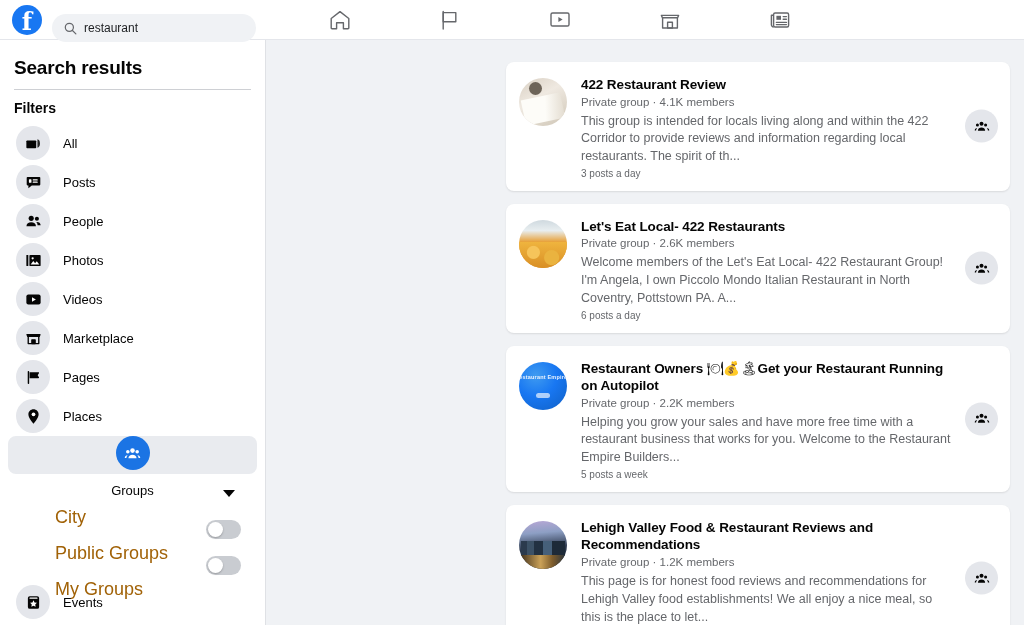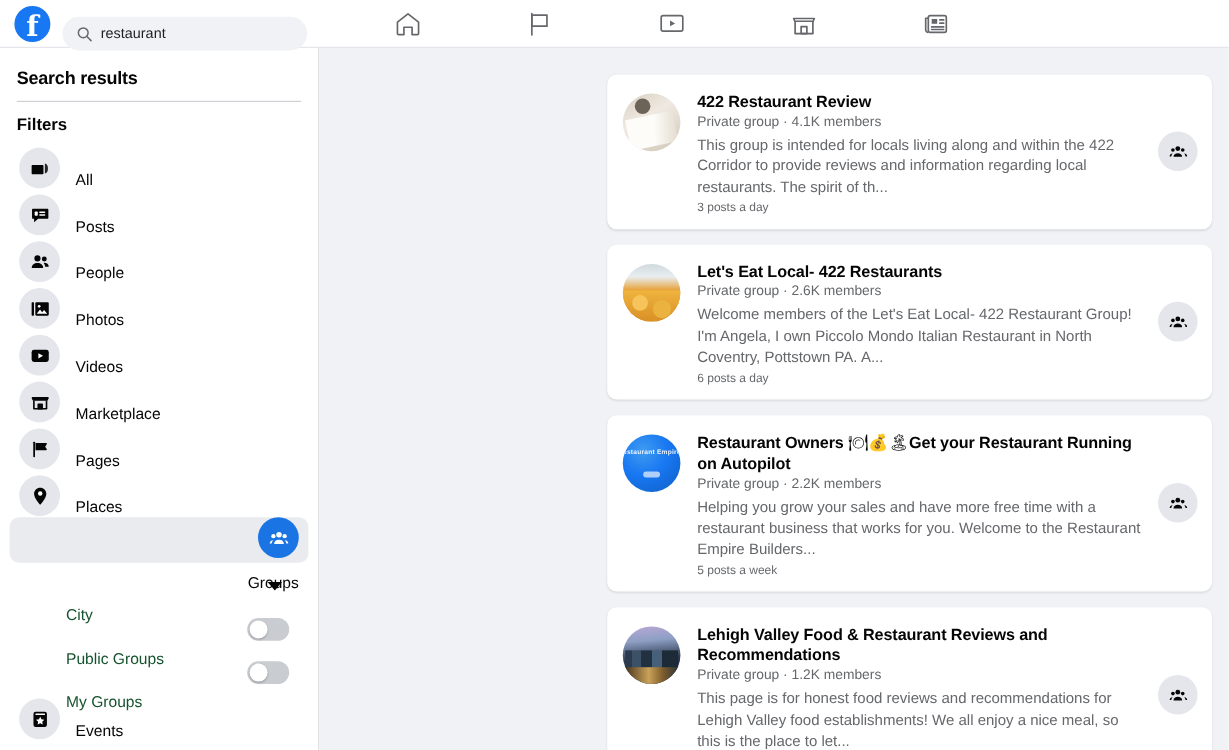--- a/index.html
+++ b/index.html
@@ -42,47 +42,47 @@
   }
   .nav-btn svg { display: block; }
 
   
   .sidebar {
     position: absolute; top: 40px; left: 0; width: 266px; height: 585px;
     background: #ffffff; border-right: 1px solid #dfe1e5;
     padding: 12px 8px 0 8px; overflow: hidden;
   }
   .sb-title {
-    font-size: 15px; font-weight: 700; color: #050505;
+    font-size: 19px; font-weight: 700; color: #050505;
     padding: 5px 6px 10px 6px; letter-spacing: -0.2px;
   }
   .sb-divider { height: 1px; background: #ced0d4; margin: 0 6px 10px 6px; }
   .sb-section-label {
     font-size: 14px; color: #050505; font-weight: 700;
     padding: 0 6px 8px 6px;
   }
   .filter-item {
-    display: flex; align-items: flex-end; gap: 13px;
+    display: flex; align-items: center; gap: 13px;
     height: 38px; padding: 0 8px; border-radius: 8px; margin-bottom: 1px;
     cursor: pointer;
   }
   .filter-item.active { background: #e9ebef; flex-direction: column; }
   .fi-icon {
     width: 34px; height: 34px; border-radius: 50%; background: #e4e6eb;
     display: flex; align-items: center; justify-content: center; flex: 0 0 auto;
   }
   .filter-item.active .fi-icon { background: #1b74e4; }
   .fi-icon svg { display: block; }
   .fi-label { font-size: 13px; color: #050505; font-weight: 400; }
 
   .sub-item {
     display: flex; align-items: center; justify-content: space-between;
     height: 36px; padding: 0 12px 0 47px; border-radius: 8px; cursor: pointer;
   }
-  .sub-label { font-size: 13px; color: #14532d; margin-top: 48px; }
+  .sub-label { font-size: 18px; color: #a16207; margin-top: 48px; }
   .caret { width: 0; height: 0; border-left: 6px solid transparent;
            border-right: 6px solid transparent; border-top: 7px solid #050505;
            margin-right: 10px; }
   .toggle {
     width: 35px; height: 19px; border-radius: 10px; background: #c9ccd1;
     position: relative; flex: 0 0 auto; margin-right: 4px;
   }
   .toggle .knob {
     position: absolute; top: 2px; left: 2px; width: 15px; height: 15px;
     border-radius: 50%; background: #ffffff;

